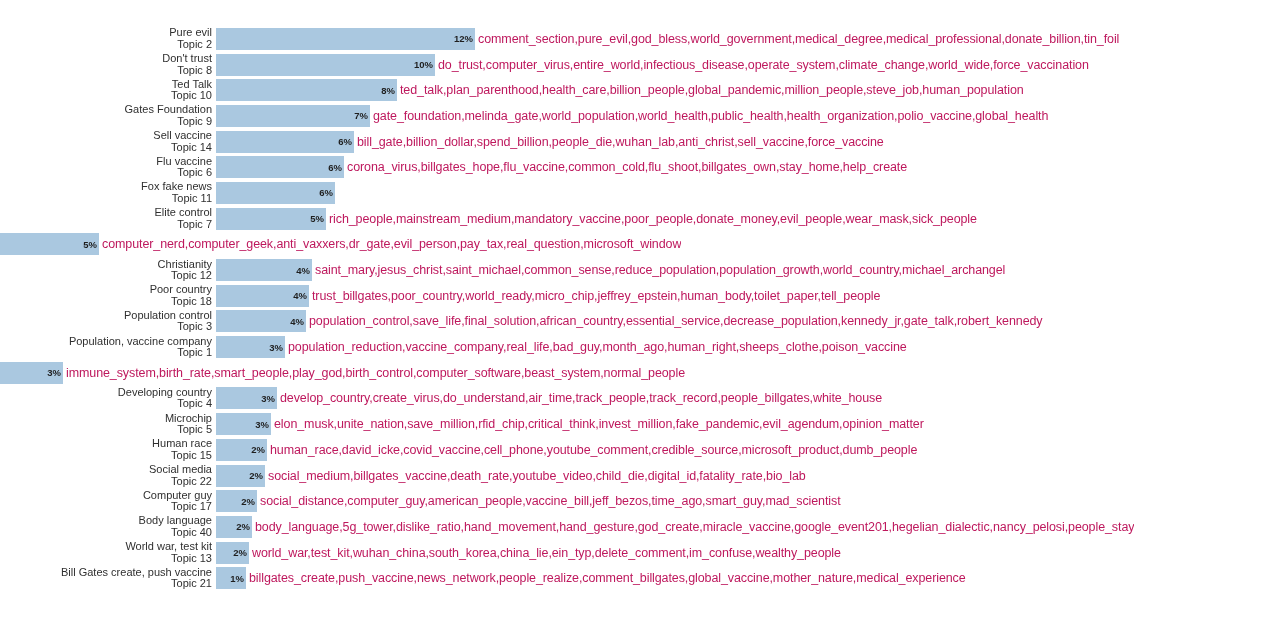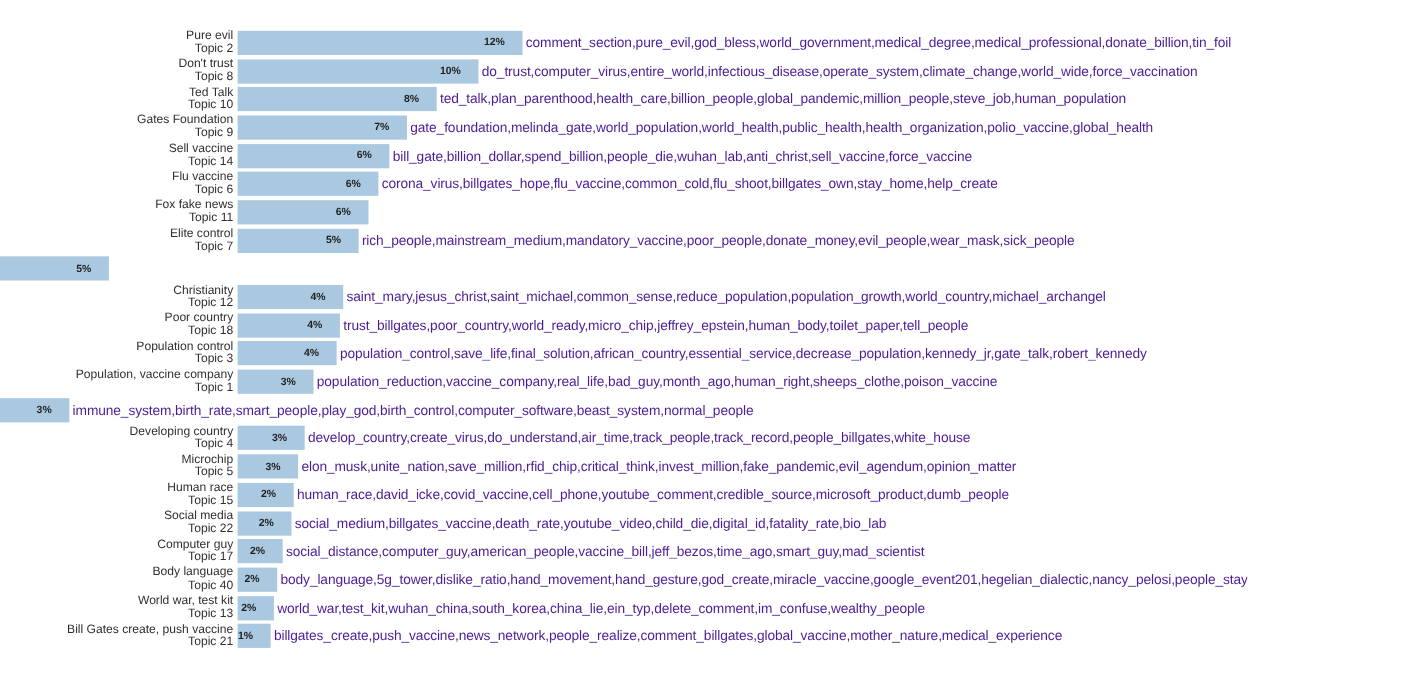--- a/index.html
+++ b/index.html
@@ -49,25 +49,25 @@
     height: 22px;
     flex-shrink: 0;
     display: flex;
     align-items: center;
     justify-content: flex-end;
   }
   .pct {
     font-size: 9.5px;
     font-weight: bold;
     color: #1f1f1f;
-    padding-right: 16px;
+    padding-right: 2px;
   }
   .keywords {
     font-size: 12.5px;
-    color: #4c1d95;
+    color: #be185d;
     margin-left: 3px;
     white-space: nowrap;
     overflow: hidden;
     letter-spacing: -0.1px;
   }
 </style>
 </head>
 <body>
 
 <div id="canvas">
@@ -173,20 +173,21 @@
       </div>
       <div class="keywords">rich_people,mainstream_medium,mandatory_vaccine,poor_people,donate_money,evil_people,wear_mask,sick_people</div>
     </div>
   </div>
 
   <div class="row">
     <div class="barwrap">
       <div class="bar" style="width: 99px; background: rgb(170, 200, 224);">
         <span class="pct">5%</span>
       </div>
+      <div class="keywords">computer_nerd,computer_geek,anti_vaxxers,dr_gate,evil_person,pay_tax,real_question,microsoft_window</div>
     </div>
   </div>
 
   <div class="row">
     <div class="labels">
       <div class="name">Christianity</div>
       <div class="topic">Topic 12</div>
     </div>
     <div class="barwrap">
       <div class="bar" style="width: 96px; background: rgb(170, 200, 224);">

